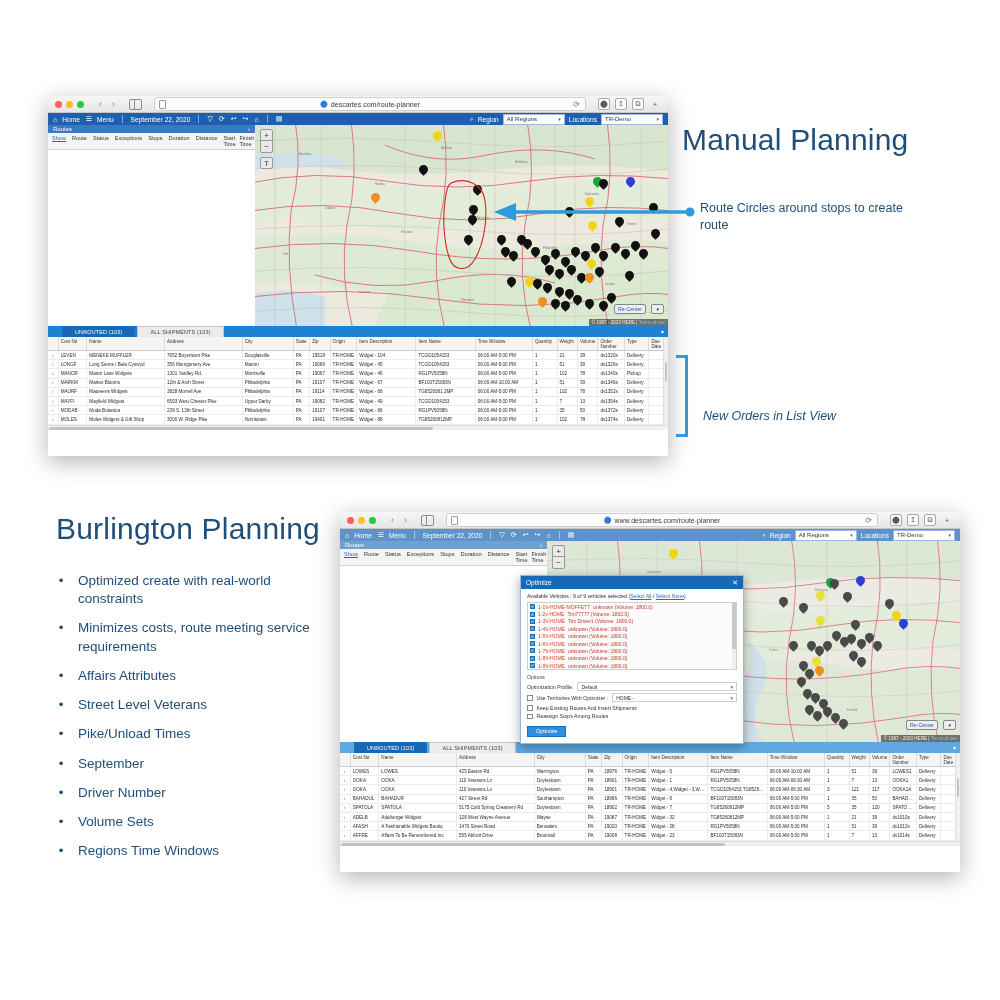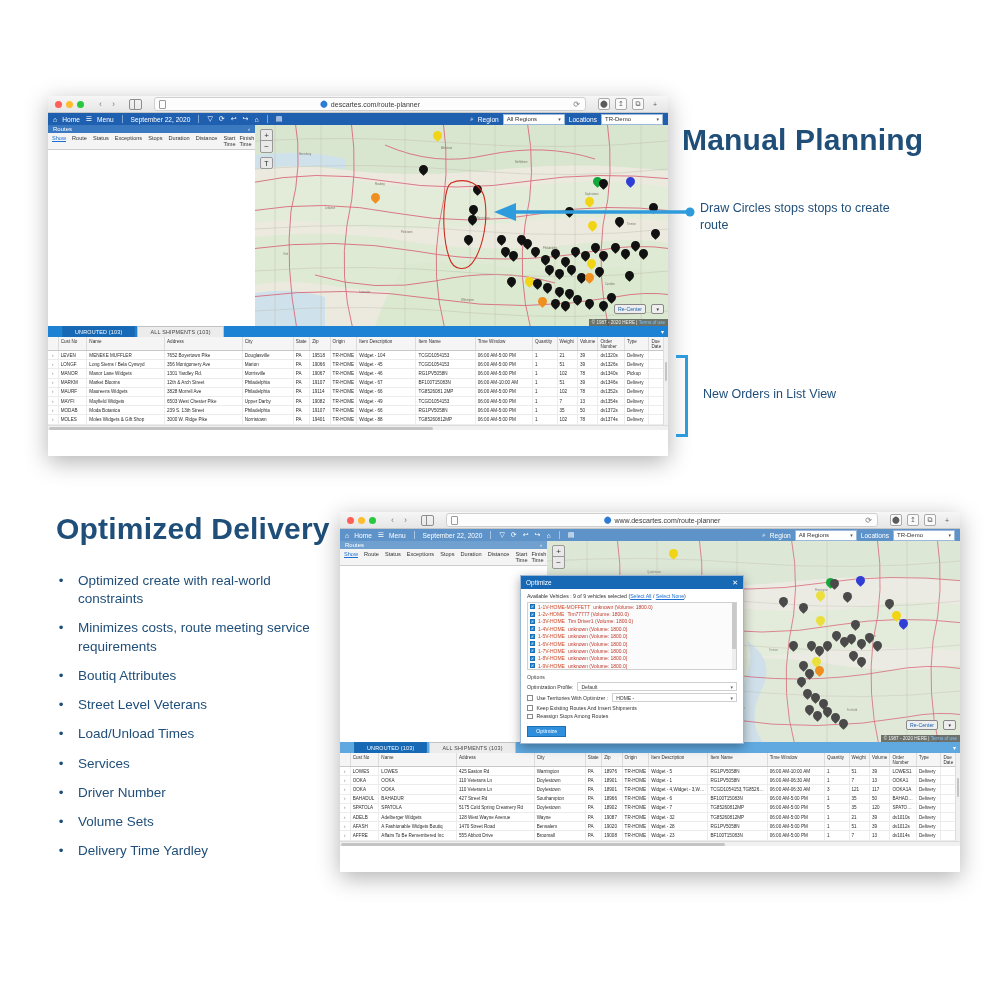--- a/index.html
+++ b/index.html
@@ -125,21 +125,21 @@
   .frow { display:flex; align-items:center; gap:4px; margin:2px 0; }
   .fsel { flex:1; border:1px solid #cfcfcf; background:#fff; height:9px; display:flex;
           align-items:center; padding:0 3px; font-size:5px; color:#333; position:relative;}
   .fsel .cv{ position:absolute; right:3px; font-size:5px; color:#666;}
   .ckrow { display:flex; align-items:center; gap:4px; margin:2.5px 0; }
   .ck { width:5.5px; height:5.5px; border:1px solid #8a8a8a; background:#fff; flex:none;}
   .optbtn { margin-top:4px; background:#2f8fdd; color:#fff; border:1px solid #1a6fb5;
             font-size:5.4px; padding:1.5px 8px; display:inline-block; }
 
   
-  .h1 { font-size:30px; color:#1f4e79; font-weight:700; letter-spacing:.2px; }
+  .h1 { font-size:30px; color:#1f4e79; font-weight:400; letter-spacing:.2px; }
   .bullets { font-size:13.5px; color:#1f4e79; line-height:1.35; }
   .bul { display:flex; gap:14px; margin-bottom:11px; }
   .bul .dot { color:#1f4e79; flex:none; width:6px; text-align:center; }
   .annot { font-size:12.5px; color:#1f4e79; line-height:1.35; }
   .arrow { position:absolute; }
   .bracket { position:absolute; border:3px solid #2e9bdd; border-left:none; }
 </style>
 </head>
 <body>
 
@@ -580,63 +580,63 @@
 </div>
 
 <div class="h1" style="position:absolute; left:682px; top:123px;">Manual Planning</div>
 
 <svg class="arrow" style="left:490px; top:200px; width:205px; height:30px;">
   <line x1="200" y1="12" x2="26" y2="12" stroke="#2e9bdd" stroke-width="3.5"></line>
   <polygon points="4,12 26,3 26,21" fill="#2e9bdd"></polygon>
   <circle cx="200" cy="12" r="4.5" fill="#2e9bdd"></circle>
 </svg>
 
-<div class="annot" style="position:absolute; left:700px; top:200px; width:220px;">Draw Circles stops stops to create route</div>
+<div class="annot" style="position:absolute; left:700px; top:200px; width:220px;">Route Circles around stops to create route</div>
 
 <div class="bracket" style="left:676px; top:355px; width:12px; height:82px;"></div>
-<div class="annot" style="position:absolute; left:703px; top:386px; width:230px;">New Orders in List View</div>
-
-<div class="h1" style="position:absolute; left:56px; top:512px;">Optimized Delivery</div>
+<div class="annot" style="position:absolute; left:703px; top:408px; width:230px;font-style:italic;">New Orders in List View</div>
+
+<div class="h1" style="position:absolute; left:56px; top:512px;">Burlington Planning</div>
 
 <div class="bullets" id="optBullets" style="position:absolute; left:58px; top:572px; width:262px;">
     <div class="bul">
       <span class="dot">•</span>
       <span>Optimized create with real-world constraints</span>
     </div>
     <div class="bul">
       <span class="dot">•</span>
       <span>Minimizes costs, route meeting service requirements</span>
     </div>
     <div class="bul">
       <span class="dot">•</span>
-      <span>Boutiq Attributes</span>
+      <span>Affairs Attributes</span>
     </div>
     <div class="bul">
       <span class="dot">•</span>
       <span>Street Level Veterans</span>
     </div>
     <div class="bul">
       <span class="dot">•</span>
-      <span>Load/Unload Times</span>
+      <span>Pike/Unload Times</span>
     </div>
     <div class="bul">
       <span class="dot">•</span>
-      <span>Services</span>
+      <span>September</span>
     </div>
     <div class="bul">
       <span class="dot">•</span>
       <span>Driver Number</span>
     </div>
     <div class="bul">
       <span class="dot">•</span>
       <span>Volume Sets</span>
     </div>
     <div class="bul">
       <span class="dot">•</span>
-      <span>Delivery Time Yardley</span>
+      <span>Regions Time Windows</span>
     </div>
   </div>
 
 <div class="win" id="win2" style="left:340px; top:512px; width:620px; height:360px;">
 
   <div class="chrome" style="height:17px;">
     <div class="lights">
       <span class="lt r"></span>
       <span class="lt y"></span>
       <span class="lt g"></span>

